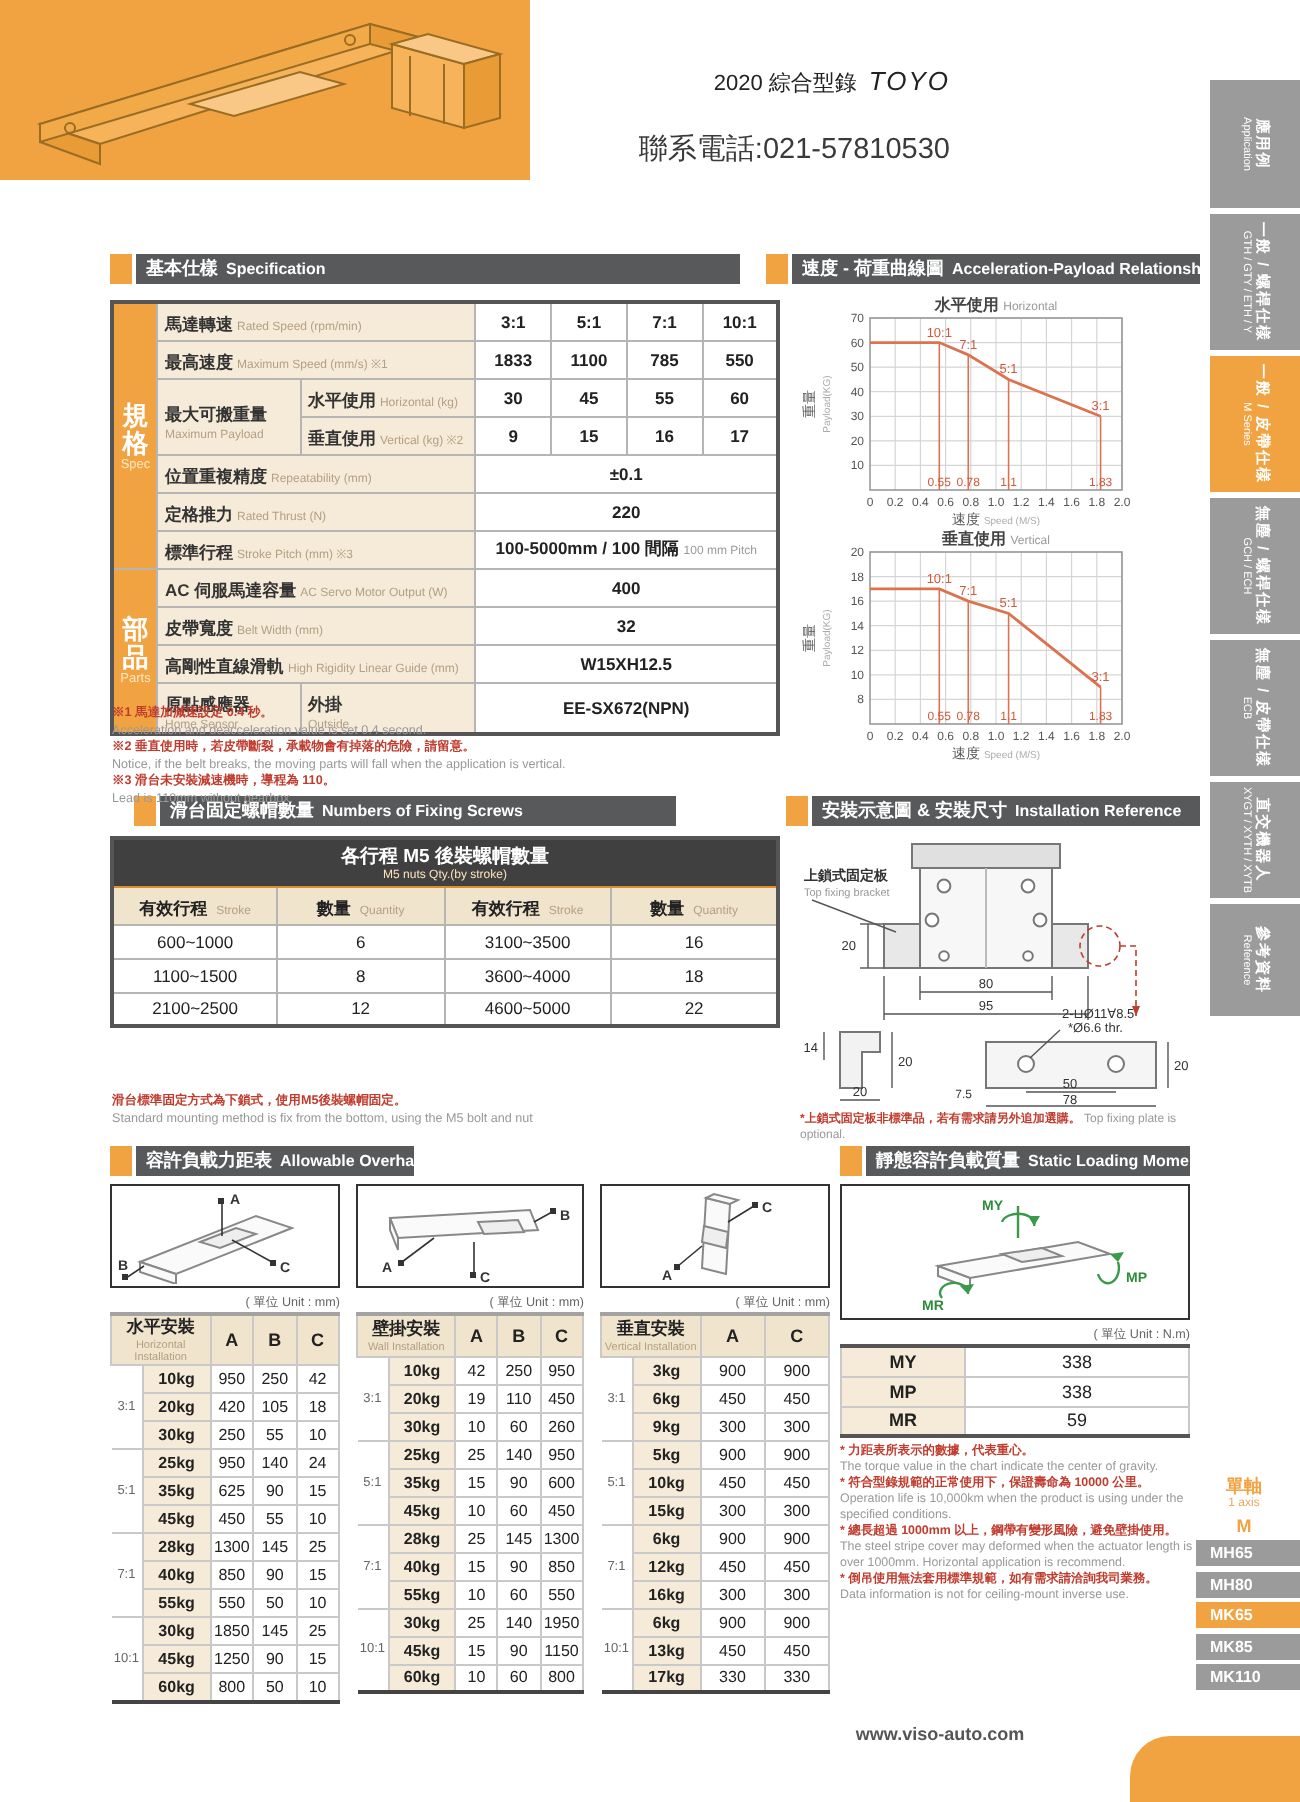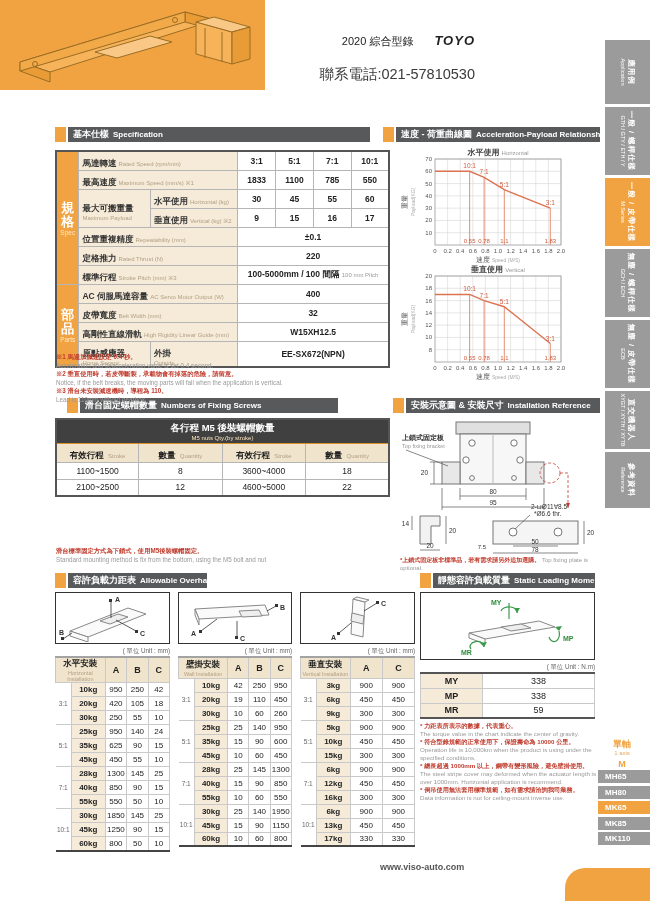--- a/index.html
+++ b/index.html
@@ -1,21 +1,21 @@
 <!DOCTYPE html>
 <html><head>
 <meta charset="utf-8">
 <style>
 *{margin:0;padding:0;box-sizing:border-box}
 body{width:650px;height:901px;position:relative;font-family:"Liberation Sans",sans-serif;background:#fff;overflow:hidden;color:#222}
 .abs{position:absolute}
 
 .hero{left:0;top:0;width:265px;height:90px;background:#F2A341}
 .brand{left:250px;top:33px;width:225px;text-align:right;font-size:11px;color:#222}
-.brand .logo{font-weight:700;font-style:italic;font-size:13px;letter-spacing:1px;margin-left:21px}
+.brand .logo{font-weight:400;font-style:italic;font-size:13px;letter-spacing:1px;margin-left:6px}
 .phone{left:250px;top:65px;width:225px;text-align:right;font-size:14.5px;color:#3a3a3a}
 
 .sec-h{display:flex;height:15px}
 .sec-h .sq{width:11px;background:#F2A341;margin-right:2px}
 .sec-h .bar{flex:1;background:#58595B;color:#fff;display:flex;align-items:center;padding-left:5px;gap:4px;white-space:nowrap;overflow:hidden}
 .sec-h .zh{font-size:9px;font-weight:bold}
 .sec-h .en{font-size:8px;font-weight:bold}
 
 table{border-collapse:collapse}
 .spec-table{width:335px;border:2px solid #555}
@@ -63,21 +63,21 @@
 .rot{position:absolute;top:50%;left:50%;transform:translate(-50%,-50%) rotate(90deg);white-space:nowrap;text-align:center}
 .rot .zh{font-size:7.5px;font-weight:bold;letter-spacing:1px;display:block}
 .rot .en{font-size:5.5px;display:block}
 .models-title{left:598px;top:737px;width:48px;text-align:center;color:#F2A341;line-height:9px}
 .models-title .zh{font-size:9px;font-weight:bold}
 .models-title .en{font-size:6px;display:block;color:#e8a95f}
 .models-title .m{font-size:9px;font-weight:bold;display:block;margin-top:2px}
 .model-item{position:absolute;left:598px;width:52px;height:13px;background:#9b9b9b;color:#fff;font-size:8px;font-weight:bold;line-height:13px;padding-left:7px}
 .model-item.active{background:#F2A341}
 .corner{left:565px;top:868px;width:85px;height:33px;background:#F2A341;border-top-left-radius:20px}
-.url{left:380px;top:862px;width:180px;text-align:left;font-size:9px;font-weight:bold;color:#555}
+.url{left:380px;top:862px;width:180px;text-align:center;font-size:9px;font-weight:bold;color:#555}
 svg text{font-family:"Liberation Sans",sans-serif}
 </style>
 </head>
 <body>
 
 <div class="abs hero">
   <svg width="265" height="90" viewBox="0 0 265 90">
     <g stroke="#8a6420" stroke-width="1" fill="none" opacity="0.85">
       <polygon points="20,62 185,12 215,20 50,72" fill="#f7b65e"></polygon>
       <polygon points="20,62 50,72 50,82 20,71" fill="#e89a34"></polygon>
@@ -359,20 +359,26 @@
             <span class="en">M5 nuts Qty.(by stroke)</span>
           </td>
         </tr>
         <tr>
           <td class="chead"><span class="zh">有效行程</span> <span class="en">Stroke</span></td>
           <td class="chead"><span class="zh">數量</span> <span class="en">Quantity</span></td>
           <td class="chead"><span class="zh">有效行程</span> <span class="en">Stroke</span></td>
           <td class="chead"><span class="zh">數量</span> <span class="en">Quantity</span></td>
         </tr>
         <tr>
+          <td class="cell">600~1000</td>
+          <td class="cell">6</td>
+          <td class="cell">3100~3500</td>
+          <td class="cell">16</td>
+        </tr>
+        <tr>
           <td class="cell">1100~1500</td>
           <td class="cell">8</td>
           <td class="cell">3600~4000</td>
           <td class="cell">18</td>
         </tr>
         <tr>
           <td class="cell">2100~2500</td>
           <td class="cell">12</td>
           <td class="cell">4600~5000</td>
           <td class="cell">22</td>

